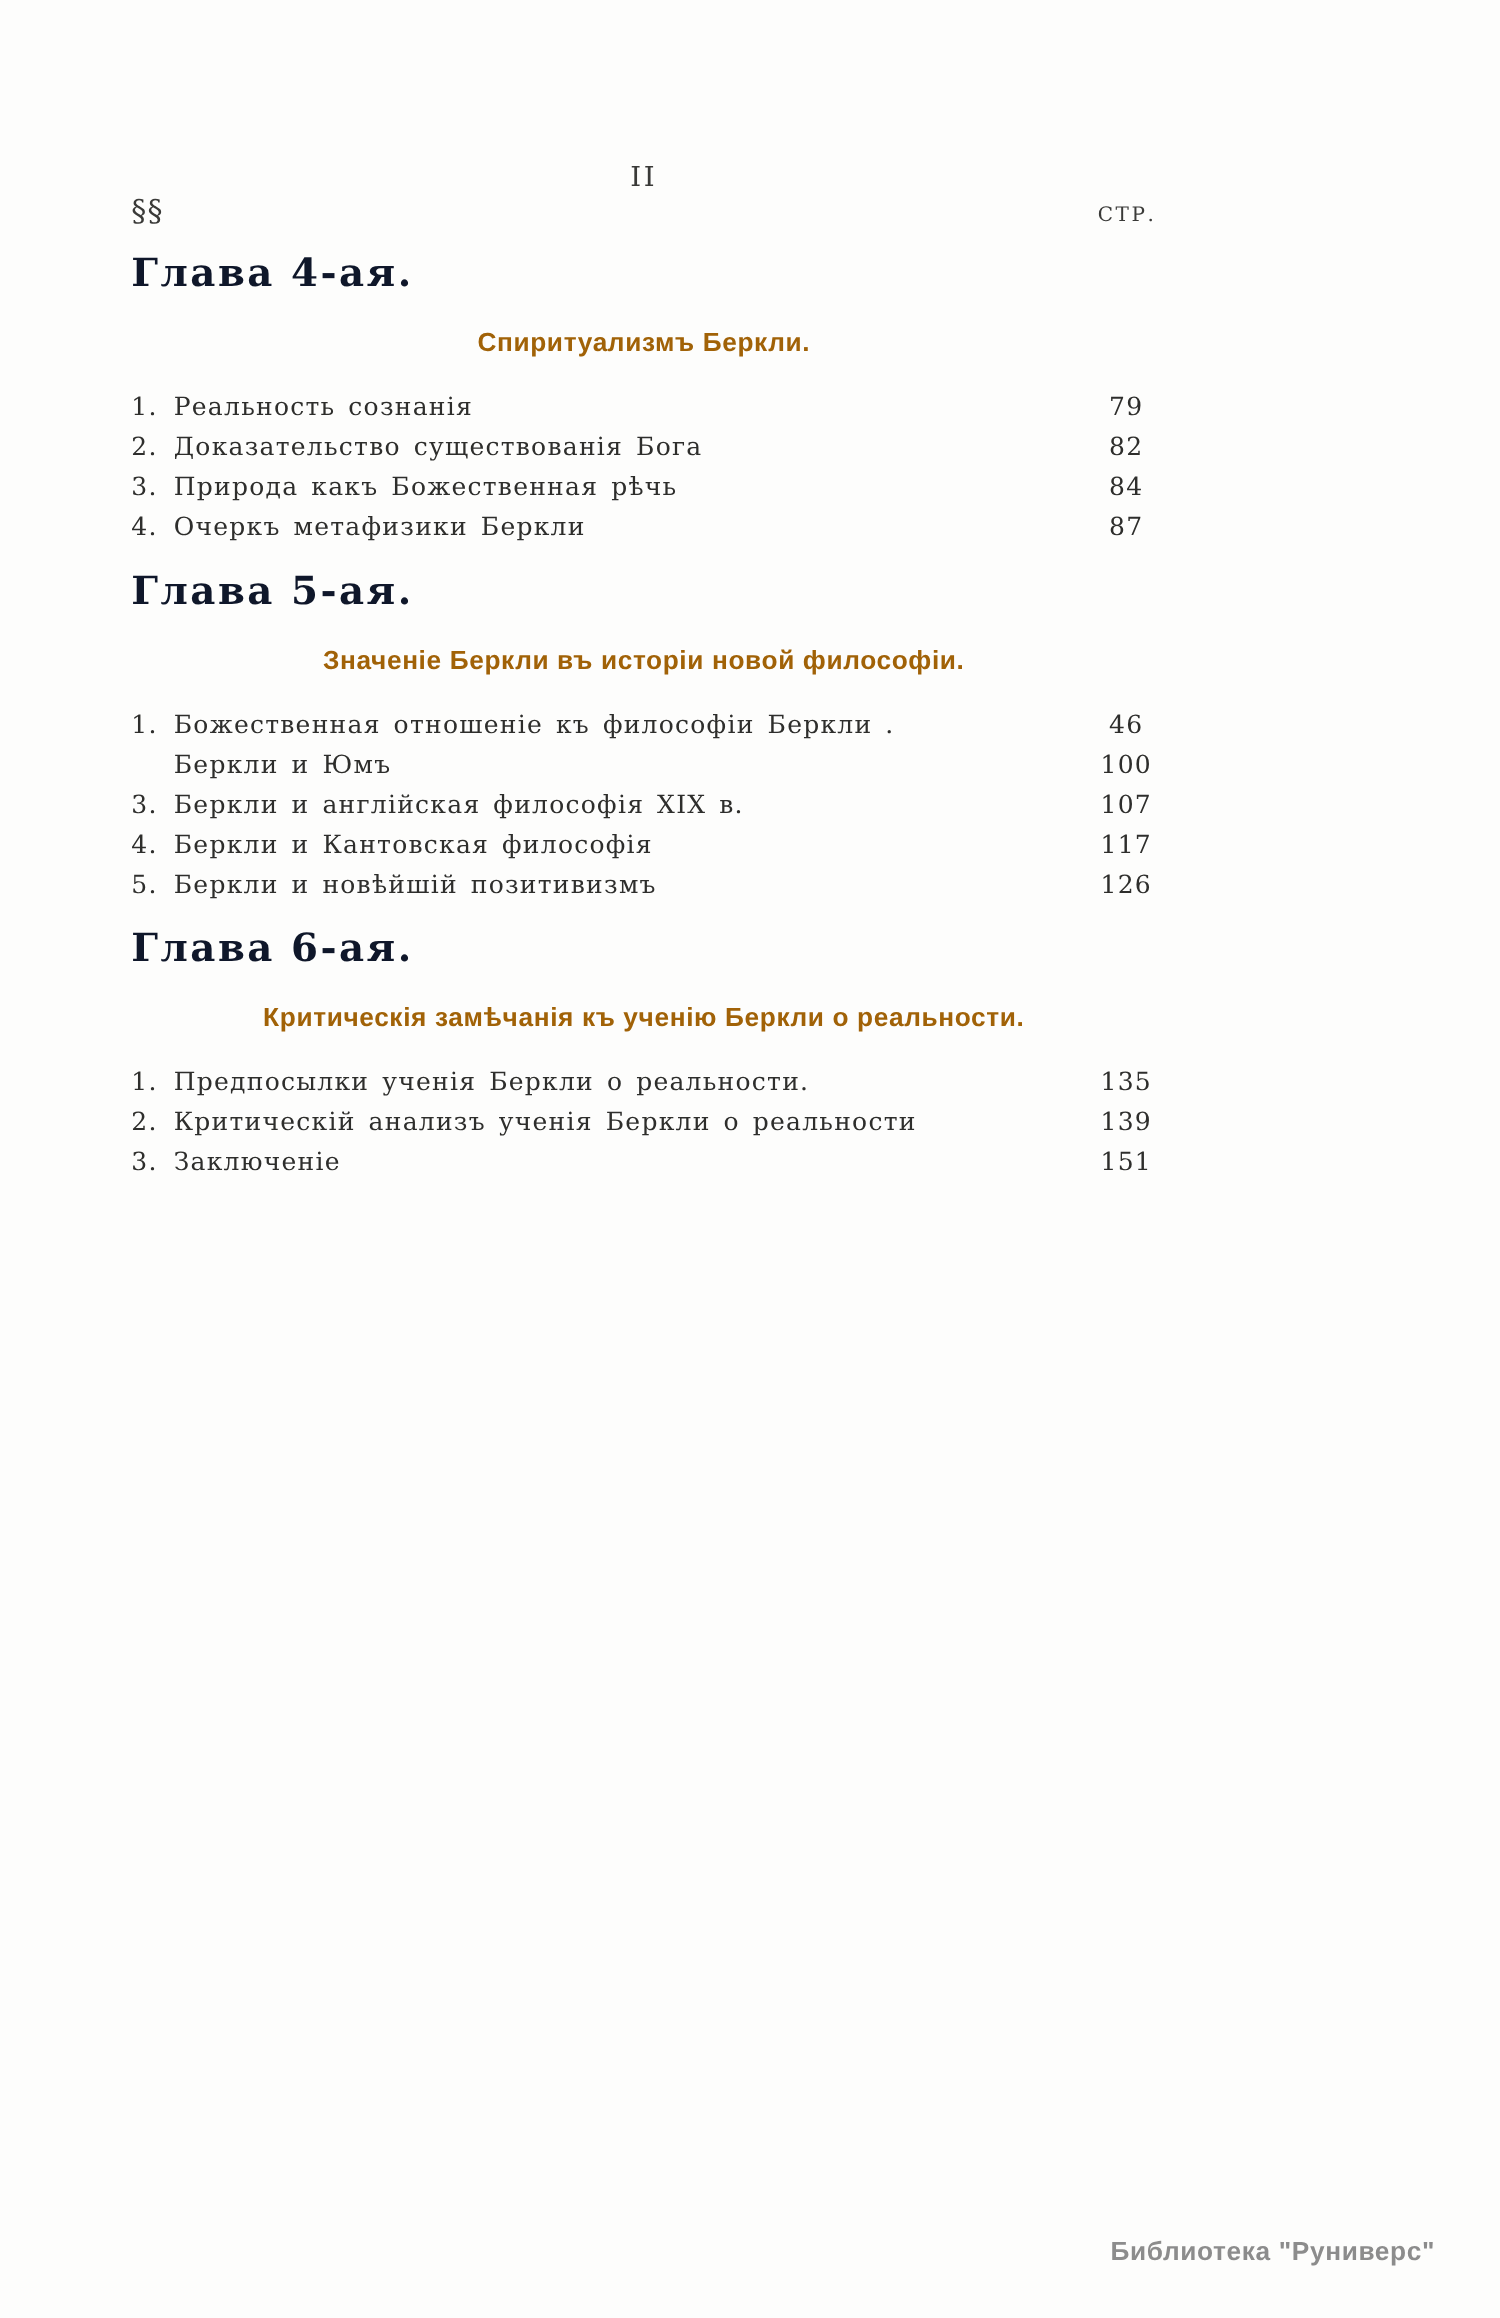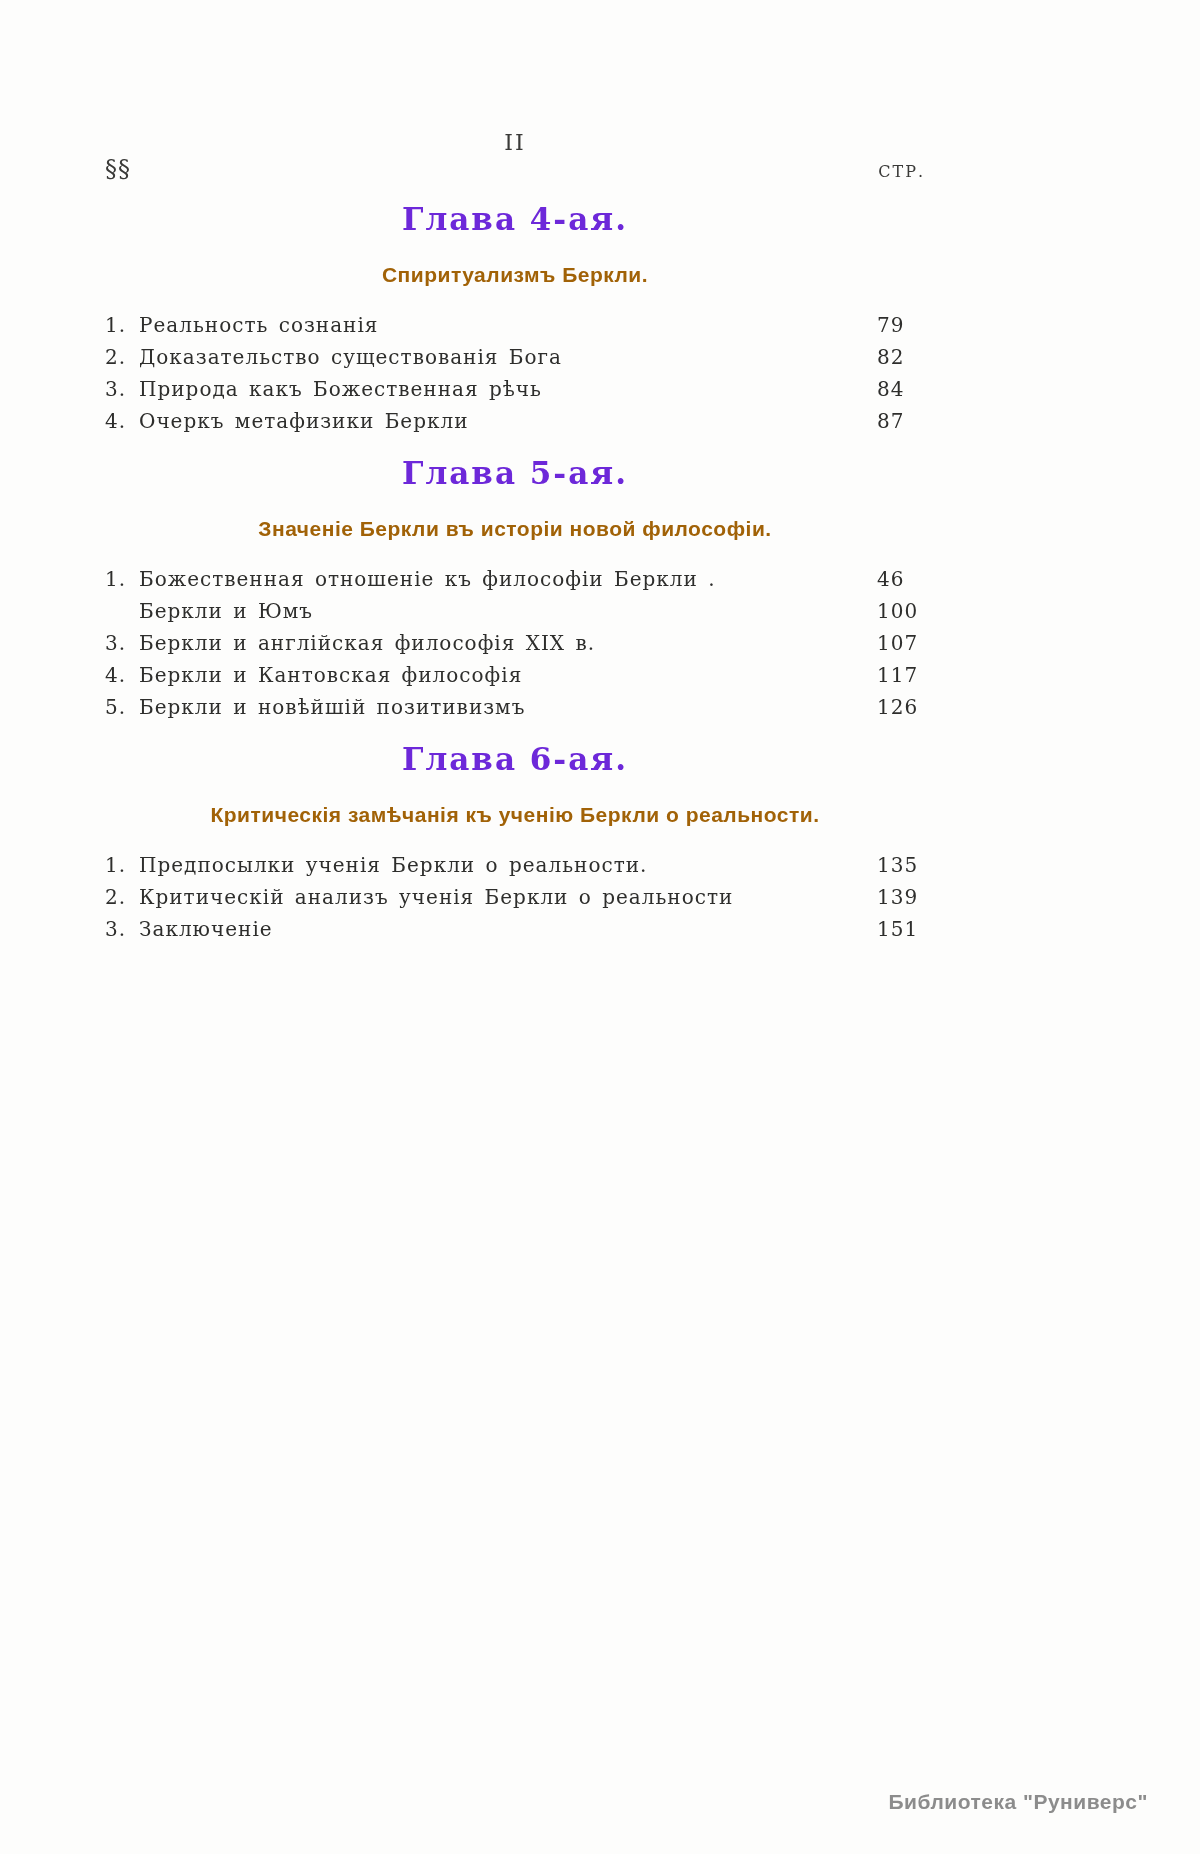--- a/index.html
+++ b/index.html
@@ -31,25 +31,25 @@
     display: flex;
     justify-content: space-between;
     align-items: baseline;
     margin-top: 0px;
     font-size: 19px;
     color: #3a3a38;
   }
   .header-row .ss { font-size: 24px; letter-spacing: 1px; }
   .header-row .str { font-size: 16px; letter-spacing: 2px; }
   .chapter-heading {
-    text-align: center;
+    text-align: left;
     font-weight: bold;
     font-size: 31px;
     letter-spacing: 2px;
-    color: #6d28d9;
+    color: #0f172a;
     margin-top: 18px;
   }
   .chapter-subtitle {
     text-align: center;
     font-weight: bold;
     font-size: 21px;
     letter-spacing: 0.5px;
     color: #a16207;
     font-family: "Liberation Sans", "DejaVu Sans", sans-serif;
     margin-top: 26px;
@@ -66,21 +66,21 @@
   .toc-num {
     width: 34px;
     flex: 0 0 34px;
   }
   .toc-title {
     flex: 1 1 auto;
     word-spacing: 3px;
   }
   .toc-page {
     flex: 0 0 auto;
-    text-align: left;
+    text-align: center;
     min-width: 48px;
     letter-spacing: 1px;
   }
   .gap-after-list { margin-bottom: 10px; }
   .footer-watermark {
     position: absolute;
     right: 52px;
     bottom: 40px;
     font-family: "Liberation Sans", "DejaVu Sans", sans-serif;
     font-weight: bold;

